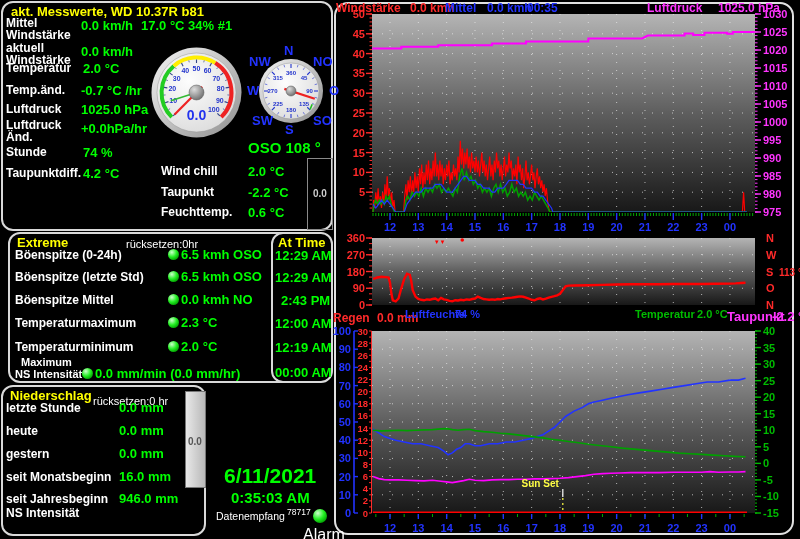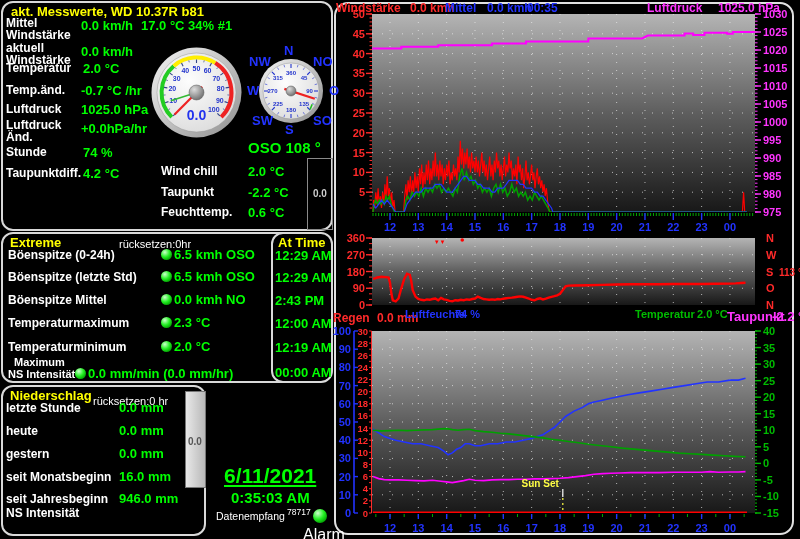--- a/index.html
+++ b/index.html
@@ -27,21 +27,21 @@
        border:2px solid #e0e0e0;border-radius:14px;box-sizing:border-box;z-index:0;}
   .zpanel{z-index:2;}
   .ztext{z-index:3;}
   svg text{font-family:"Liberation Sans",sans-serif;font-weight:700;}
   #rain-bar{position:absolute;left:182px;top:4px;width:21px;height:97px;
        background:linear-gradient(90deg,#e8e8e8,#b8b8b8);border:1px solid #777;box-sizing:border-box;}
   #rain-bar span{position:absolute;left:2px;top:44px;color:#555;font-size:10px;font-weight:bold;}
   #side-box{position:absolute;left:304px;top:155px;width:26px;height:72px;border:1px solid #8a8a8a;box-sizing:border-box;}
   #side-box span{position:absolute;left:5px;top:29px;color:#cccccc;font-size:10px;font-weight:bold;}
   .gauge{position:absolute;}
-  #date-big{position:absolute;left:224px;top:464px;color:#00ff00;font-weight:bold;font-size:21px;z-index:3;text-decoration:underline;}
+  #date-big{position:absolute;left:224px;top:464px;color:#00ff00;font-weight:bold;font-size:21px;z-index:3;}
   #time-big{position:absolute;left:231px;top:489px;color:#00ff00;font-weight:bold;font-size:15px;z-index:3;}
   #recep{position:absolute;left:216px;top:510px;color:#fff;font-size:10.5px;z-index:3;}
   #recep-val{position:absolute;left:287px;top:507px;color:#fff;font-size:8.5px;z-index:3;}
   #alarm-led{position:absolute;left:313px;top:509px;width:14px;height:14px;z-index:3;}
   #alarm-lbl{position:absolute;left:303px;top:526px;color:#fff;font-size:16px;z-index:3;}
 </style>
 </head>
 <body>
 
 <div id="app">
@@ -832,21 +832,21 @@
     <span class="compass-lbl" style="left:246px;top:51px">NW</span>
     <span class="compass-lbl" style="left:281px;top:40px">N</span>
     <span class="compass-lbl" style="left:310px;top:51px">NO</span>
     <span class="compass-lbl" style="left:244px;top:80px">W</span>
     <span class="compass-lbl" style="left:326px;top:80px">O</span>
     <span class="compass-lbl" style="left:249px;top:110px">SW</span>
     <span class="compass-lbl" style="left:282px;top:119px">S</span>
     <span class="compass-lbl" style="left:310px;top:110px">SO</span>
   </div>
 
-  <div class="panel zpanel" id="panel-extreme" style="left:1px;top:232px;width:304px;height:151px">
+  <div class="panel zpanel" id="panel-extreme" style="left:8px;top:232px;width:304px;height:151px">
     <span class="ttl" style="left:7px;top:1px">Extreme</span>
     <span class="reset" style="left:116px;top:4px">rücksetzen:0hr</span>
     <span class="lbl" style="left:5px;top:14px">Böenspitze (0-24h)</span>
     <span class="led" style="left:158px;top:15px"></span>
     <span class="val" style="left:171px;top:13px">6.5 kmh OSO</span>
     <span class="lbl" style="left:5px;top:36px">Böenspitze (letzte Std)</span>
     <span class="led" style="left:158px;top:37px"></span>
     <span class="val" style="left:171px;top:35px">6.5 kmh OSO</span>
     <span class="lbl" style="left:5px;top:59px">Böenspitze Mittel</span>
     <span class="led" style="left:158px;top:60px"></span>
@@ -860,21 +860,21 @@
     <span class="lbl-sm" style="left:11px;top:122px">Maximum</span>
     <span class="lbl-sm" style="left:5px;top:134px">NS Intensität</span>
     <span class="led" style="left:72px;top:134px"></span>
     <span class="val" style="left:85px;top:132px">0.0 mm/min (0.0 mm/hr)</span>
   </div>
 
   <div class="panel zpanel" id="panel-attime" style="left:271px;top:232px;width:62px;height:151px">
     <span class="ttl" style="left:5px;top:1px">At Time</span>
     <span class="val" style="left:2px;top:14px">12:29 AM</span>
     <span class="val" style="left:2px;top:36px">12:29 AM</span>
-    <span class="val" style="left:2px;top:59px">2:43 PM</span>
+    <span class="val" style="left:8px;top:59px">2:43 PM</span>
     <span class="val" style="left:2px;top:82px">12:00 AM</span>
     <span class="val" style="left:2px;top:106px">12:19 AM</span>
     <span class="val" style="left:2px;top:131px">00:00 AM</span>
   </div>
 
   <div class="panel zpanel" id="panel-rain" style="left:1px;top:385px;width:205px;height:151px">
     <span class="ttl" style="left:7px;top:1px">Niederschlag</span>
     <span class="reset" style="left:90px;top:8px">rücksetzen:0 hr</span>
     <span class="lbl" style="left:3px;top:14px">letzte Stunde</span>
     <span class="val" style="left:116px;top:13px">0.0 mm</span>

